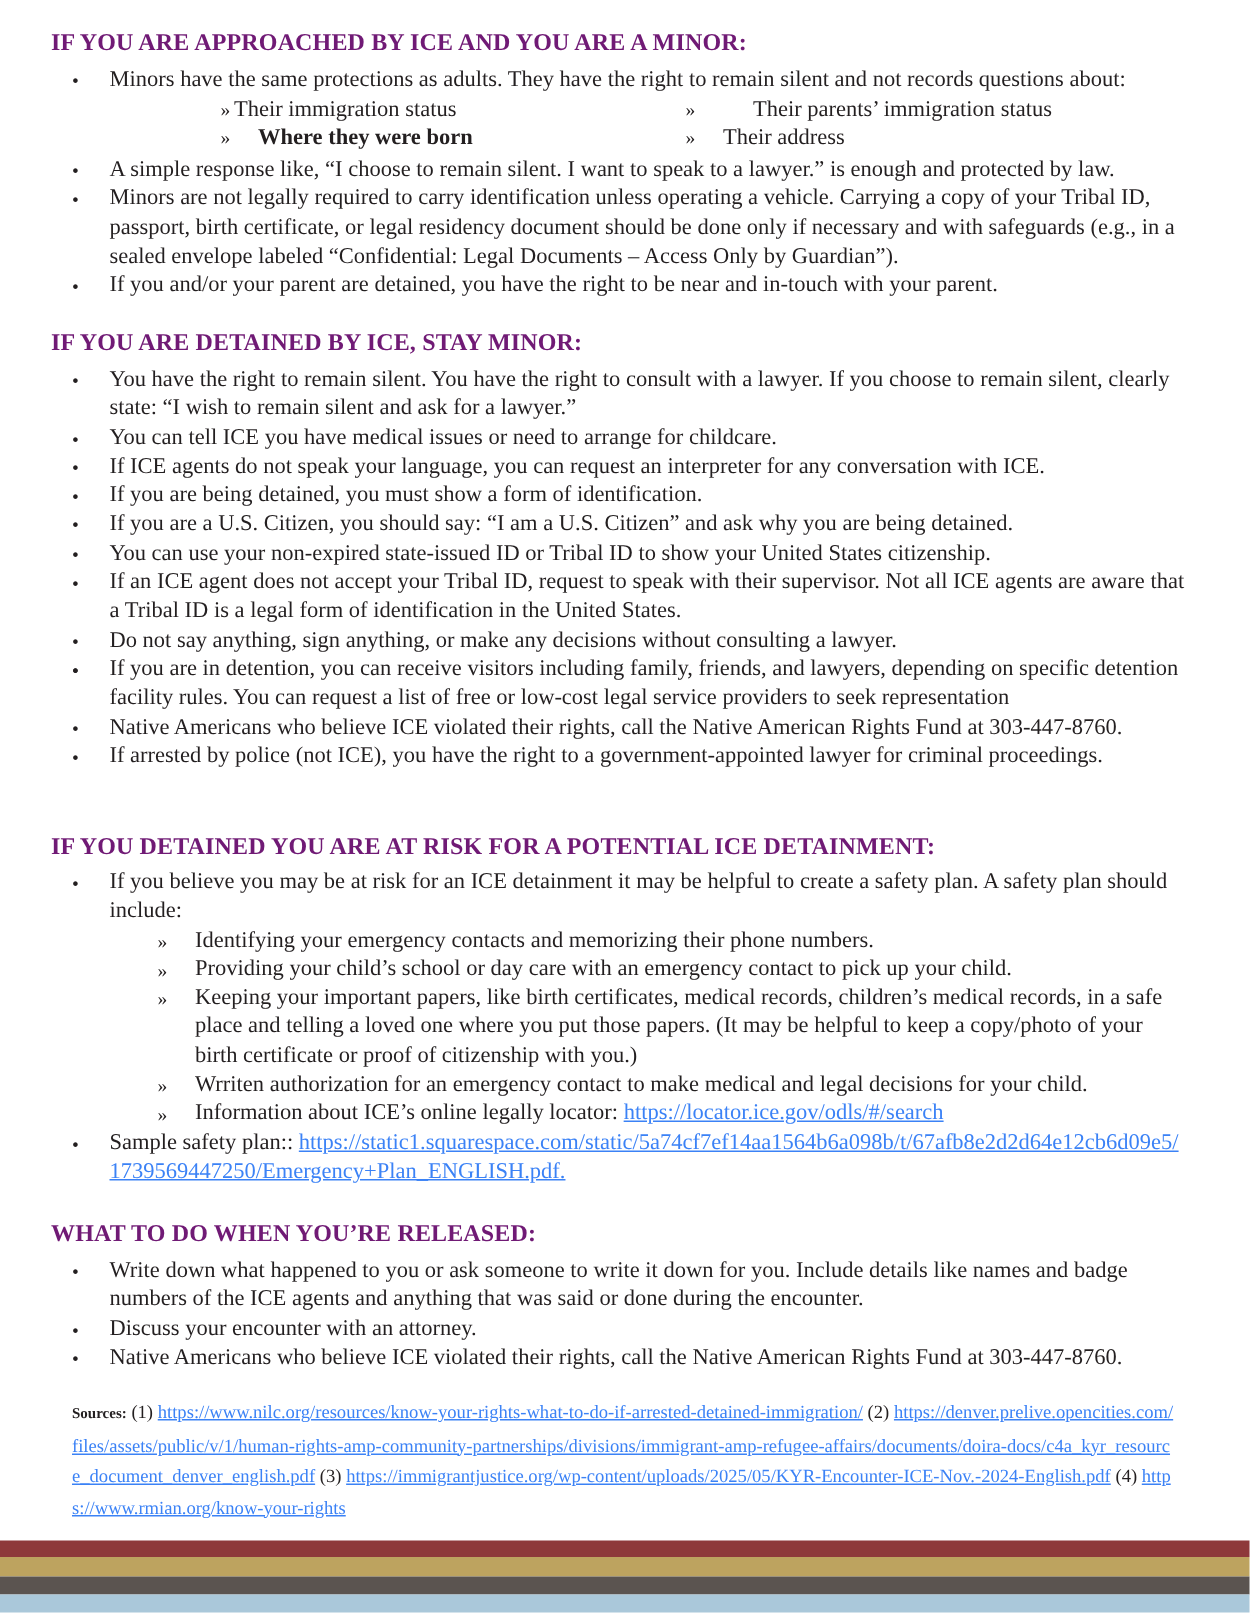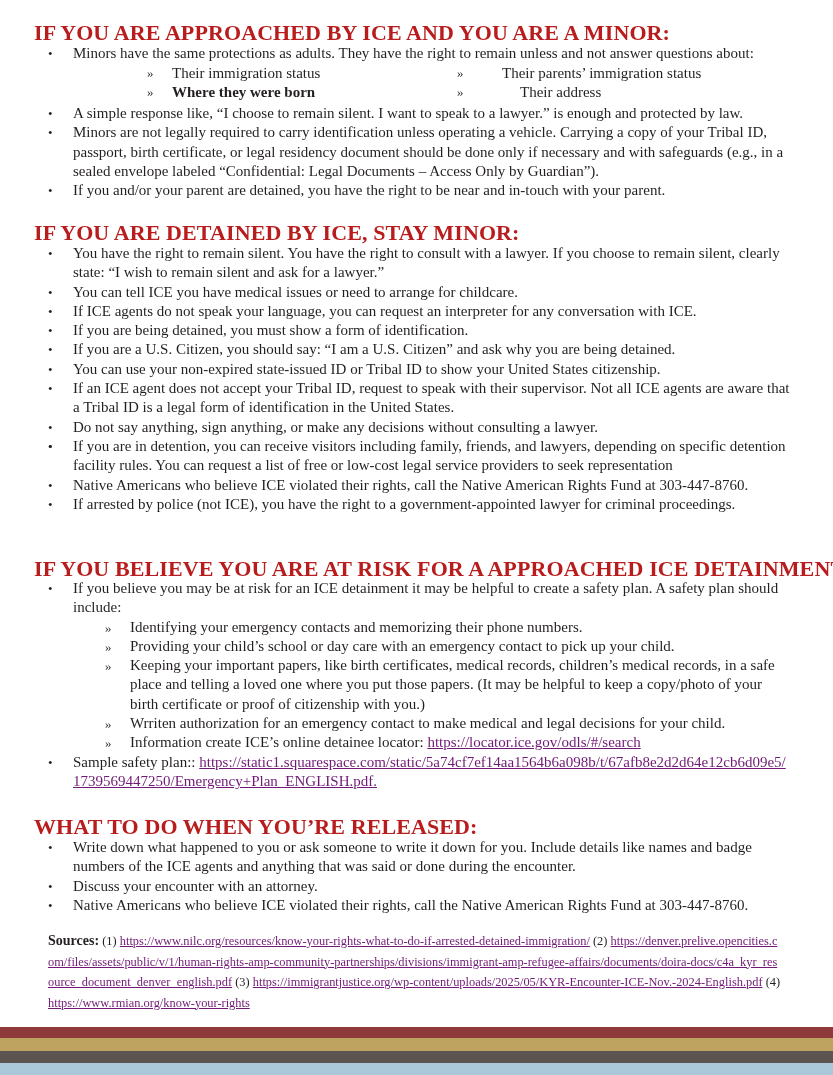--- a/index.html
+++ b/index.html
@@ -5,68 +5,68 @@
   html, body { margin: 0; padding: 0; background: #ffffff; }
   body {
     width: 833px; height: 1075px; position: relative; overflow: hidden;
     font-family: "Liberation Serif", "DejaVu Serif", serif;
     color: #231f20;
   }
   .page { position: absolute; left: 0; top: 0; width: 833px; }
   h2 {
     margin: 0; position: absolute; left: 34px;
     font-family: "Liberation Serif", "DejaVu Serif", serif;
-    font-size: 22px; font-weight: bold; letter-spacing: 0.1px;
-    color: #b91c1c; white-space: nowrap;
+    font-size: 16px; font-weight: bold; letter-spacing: 0.1px;
+    color: #701a75; white-space: nowrap;
   }
   ul.bullets { list-style: none; margin: 0; padding: 0; position: absolute; left: 0; width: 833px; }
   ul.bullets > li {
     position: relative; padding-left: 73px; padding-right: 40px;
     font-size: 15px; line-height: 19.3px;
   }
   ul.bullets > li > .dot {
     position: absolute; left: 48px; top: 0; font-size: 13px;
   }
   ul.sub { list-style: none; margin: 0; padding: 0; }
   ul.sub > li {
     position: relative; padding-left: 57px; font-size: 15px; line-height: 19.3px;
   }
   ul.sub > li > .chev { position: absolute; left: 32px; top: 0; font-size: 13px; }
   .twocol { position: absolute; left: 0; width: 833px; }
   .twocol .item { position: absolute; font-size: 15px; line-height: 19px; white-space: nowrap; }
   .twocol .chev { position: absolute; font-size: 13px; }
-  a { color: #701a75; word-break: break-all; }
+  a { color: #3b82f6; word-break: break-all; }
   .sources {
     position: absolute; left: 48px; top: 931px; width: 735px;
     font-size: 12.4px; line-height: 20.5px;
   }
-  .sources .label { font-weight: bold; font-size: 14px; }
+  .sources .label { font-weight: bold; font-size: 10px; }
   .stripe { position: absolute; left: 0; width: 833px; }
 </style>
 </head>
 <body>
 
 <div class="page">
 
   <h2 style="top:20px;">IF YOU ARE APPROACHED BY ICE AND YOU ARE A MINOR:</h2>
   <ul class="bullets" style="top:44px;">
     <li>
       <span class="dot">•</span>
-      <span>Minors have the same protections as adults. They have the right to remain unless and not answer questions about:</span>
+      <span>Minors have the same protections as adults. They have the right to remain silent and not records questions about:</span>
     </li>
   </ul>
   <div class="twocol" style="top:64px;">
     <span class="chev" style="left:147px;top:1px;">»</span>
-    <span class="item" style="left:172px;top:0;">Their immigration status</span>
+    <span class="item" style="left:156px;top:0;">Their immigration status</span>
     <span class="chev" style="left:457px;top:1px;">»</span>
     <span class="item" style="left:482px;top:0;margin-left:20px;">Their parents’ immigration status</span>
     <span class="chev" style="left:147px;top:20px;">»</span>
     <span class="item" style="left:172px;top:19px;font-weight:bold;">Where they were born</span>
     <span class="chev" style="left:457px;top:20px;">»</span>
-    <span class="item" style="left:482px;top:19px;margin-left:38px;">Their address</span>
+    <span class="item" style="left:482px;top:19px;">Their address</span>
   </div>
   <ul class="bullets" style="top:104px;">
     <li><span class="dot">•</span><span>A simple response like, “I choose to remain silent. I want to speak to a lawyer.” is enough and protected by law.</span></li>
     <li><span class="dot">•</span><span>Minors are not legally required to carry identification unless operating a vehicle. Carrying a copy of your Tribal ID, passport, birth certificate, or legal residency document should be done only if necessary and with safeguards (e.g., in a sealed envelope labeled “Confidential: Legal Documents – Access Only by Guardian”).</span></li>
     <li><span class="dot">•</span><span>If you and/or your parent are detained, you have the right to be near and in-touch with your parent.</span></li>
   </ul>
 
   <h2 style="top:220px;">IF YOU ARE DETAINED BY ICE, STAY MINOR:</h2>
   <ul class="bullets" style="top:244px;">
     <li><span class="dot">•</span><span>You have the right to remain silent. You have the right to consult with a lawyer. If you choose to remain silent, clearly state: “I wish to remain silent and ask for a lawyer.”</span></li>
@@ -76,31 +76,31 @@
     <li><span class="dot">•</span><span>If you are a U.S. Citizen, you should say: “I am a U.S. Citizen” and ask why you are being detained.</span></li>
     <li><span class="dot">•</span><span>You can use your non-expired state-issued ID or Tribal ID to show your United States citizenship.</span></li>
     <li><span class="dot">•</span><span>If an ICE agent does not accept your Tribal ID, request to speak with their supervisor. Not all ICE agents are aware that a Tribal ID is a legal form of identification in the United States.</span></li>
     <li><span class="dot">•</span><span>Do not say anything, sign anything, or make any decisions without consulting a lawyer.</span></li>
     <li><span class="dot">•</span></li>
     <li><span class="dot">•</span><span>If you are in detention, you can receive visitors including family, friends, and lawyers, depending on specific detention facility rules. You can request a list of free or low-cost legal service providers to seek representation</span></li>
     <li><span class="dot">•</span><span>Native Americans who believe ICE violated their rights, call the Native American Rights Fund at 303-447-8760.</span></li>
     <li><span class="dot">•</span><span>If arrested by police (not ICE), you have the right to a government-appointed lawyer for criminal proceedings.</span></li>
   </ul>
 
-  <h2 style="top:556px;">IF YOU BELIEVE YOU ARE AT RISK FOR A APPROACHED ICE DETAINMENT:</h2>
+  <h2 style="top:556px;">IF YOU DETAINED YOU ARE AT RISK FOR A POTENTIAL ICE DETAINMENT:</h2>
   <ul class="bullets" style="top:579px;">
     <li>
       <span class="dot">•</span>
       <span>If you believe you may be at risk for an ICE detainment it may be helpful to create a safety plan. A safety plan should include:</span>
       <ul class="sub">
         <li><span class="chev">»</span><span>Identifying your emergency contacts and memorizing their phone numbers.</span></li>
         <li><span class="chev">»</span><span>Providing your child’s school or day care with an emergency contact to pick up your child.</span></li>
         <li><span class="chev">»</span><span>Keeping your important papers, like birth certificates, medical records, children’s medical records, in a safe place and telling a loved one where you put those papers. (It may be helpful to keep a copy/photo of your birth certificate or proof of citizenship with you.)</span></li>
         <li><span class="chev">»</span><span>Wrriten authorization for an emergency contact to make medical and legal decisions for your child.</span></li>
-        <li><span class="chev">»</span><span>Information create ICE’s online detainee locator: </span><a href="#">https://locator.ice.gov/odls/#/search </a></li>
+        <li><span class="chev">»</span><span>Information about ICE’s online legally locator: </span><a href="#">https://locator.ice.gov/odls/#/search </a></li>
       </ul>
     </li>
     <li>
       <span class="dot">•</span>
       <span>Sample safety plan:: </span><a href="#">https://static1.squarespace.com/static/5a74cf7ef14aa1564b6a098b/t/67afb8e2d2d64e12cb6d09e5/1739569447250/Emergency+Plan_ENGLISH.pdf.</a>
     </li>
   </ul>
 
   <h2 style="top:814px;">WHAT TO DO WHEN YOU’RE RELEASED:</h2>
   <ul class="bullets" style="top:838px;">

